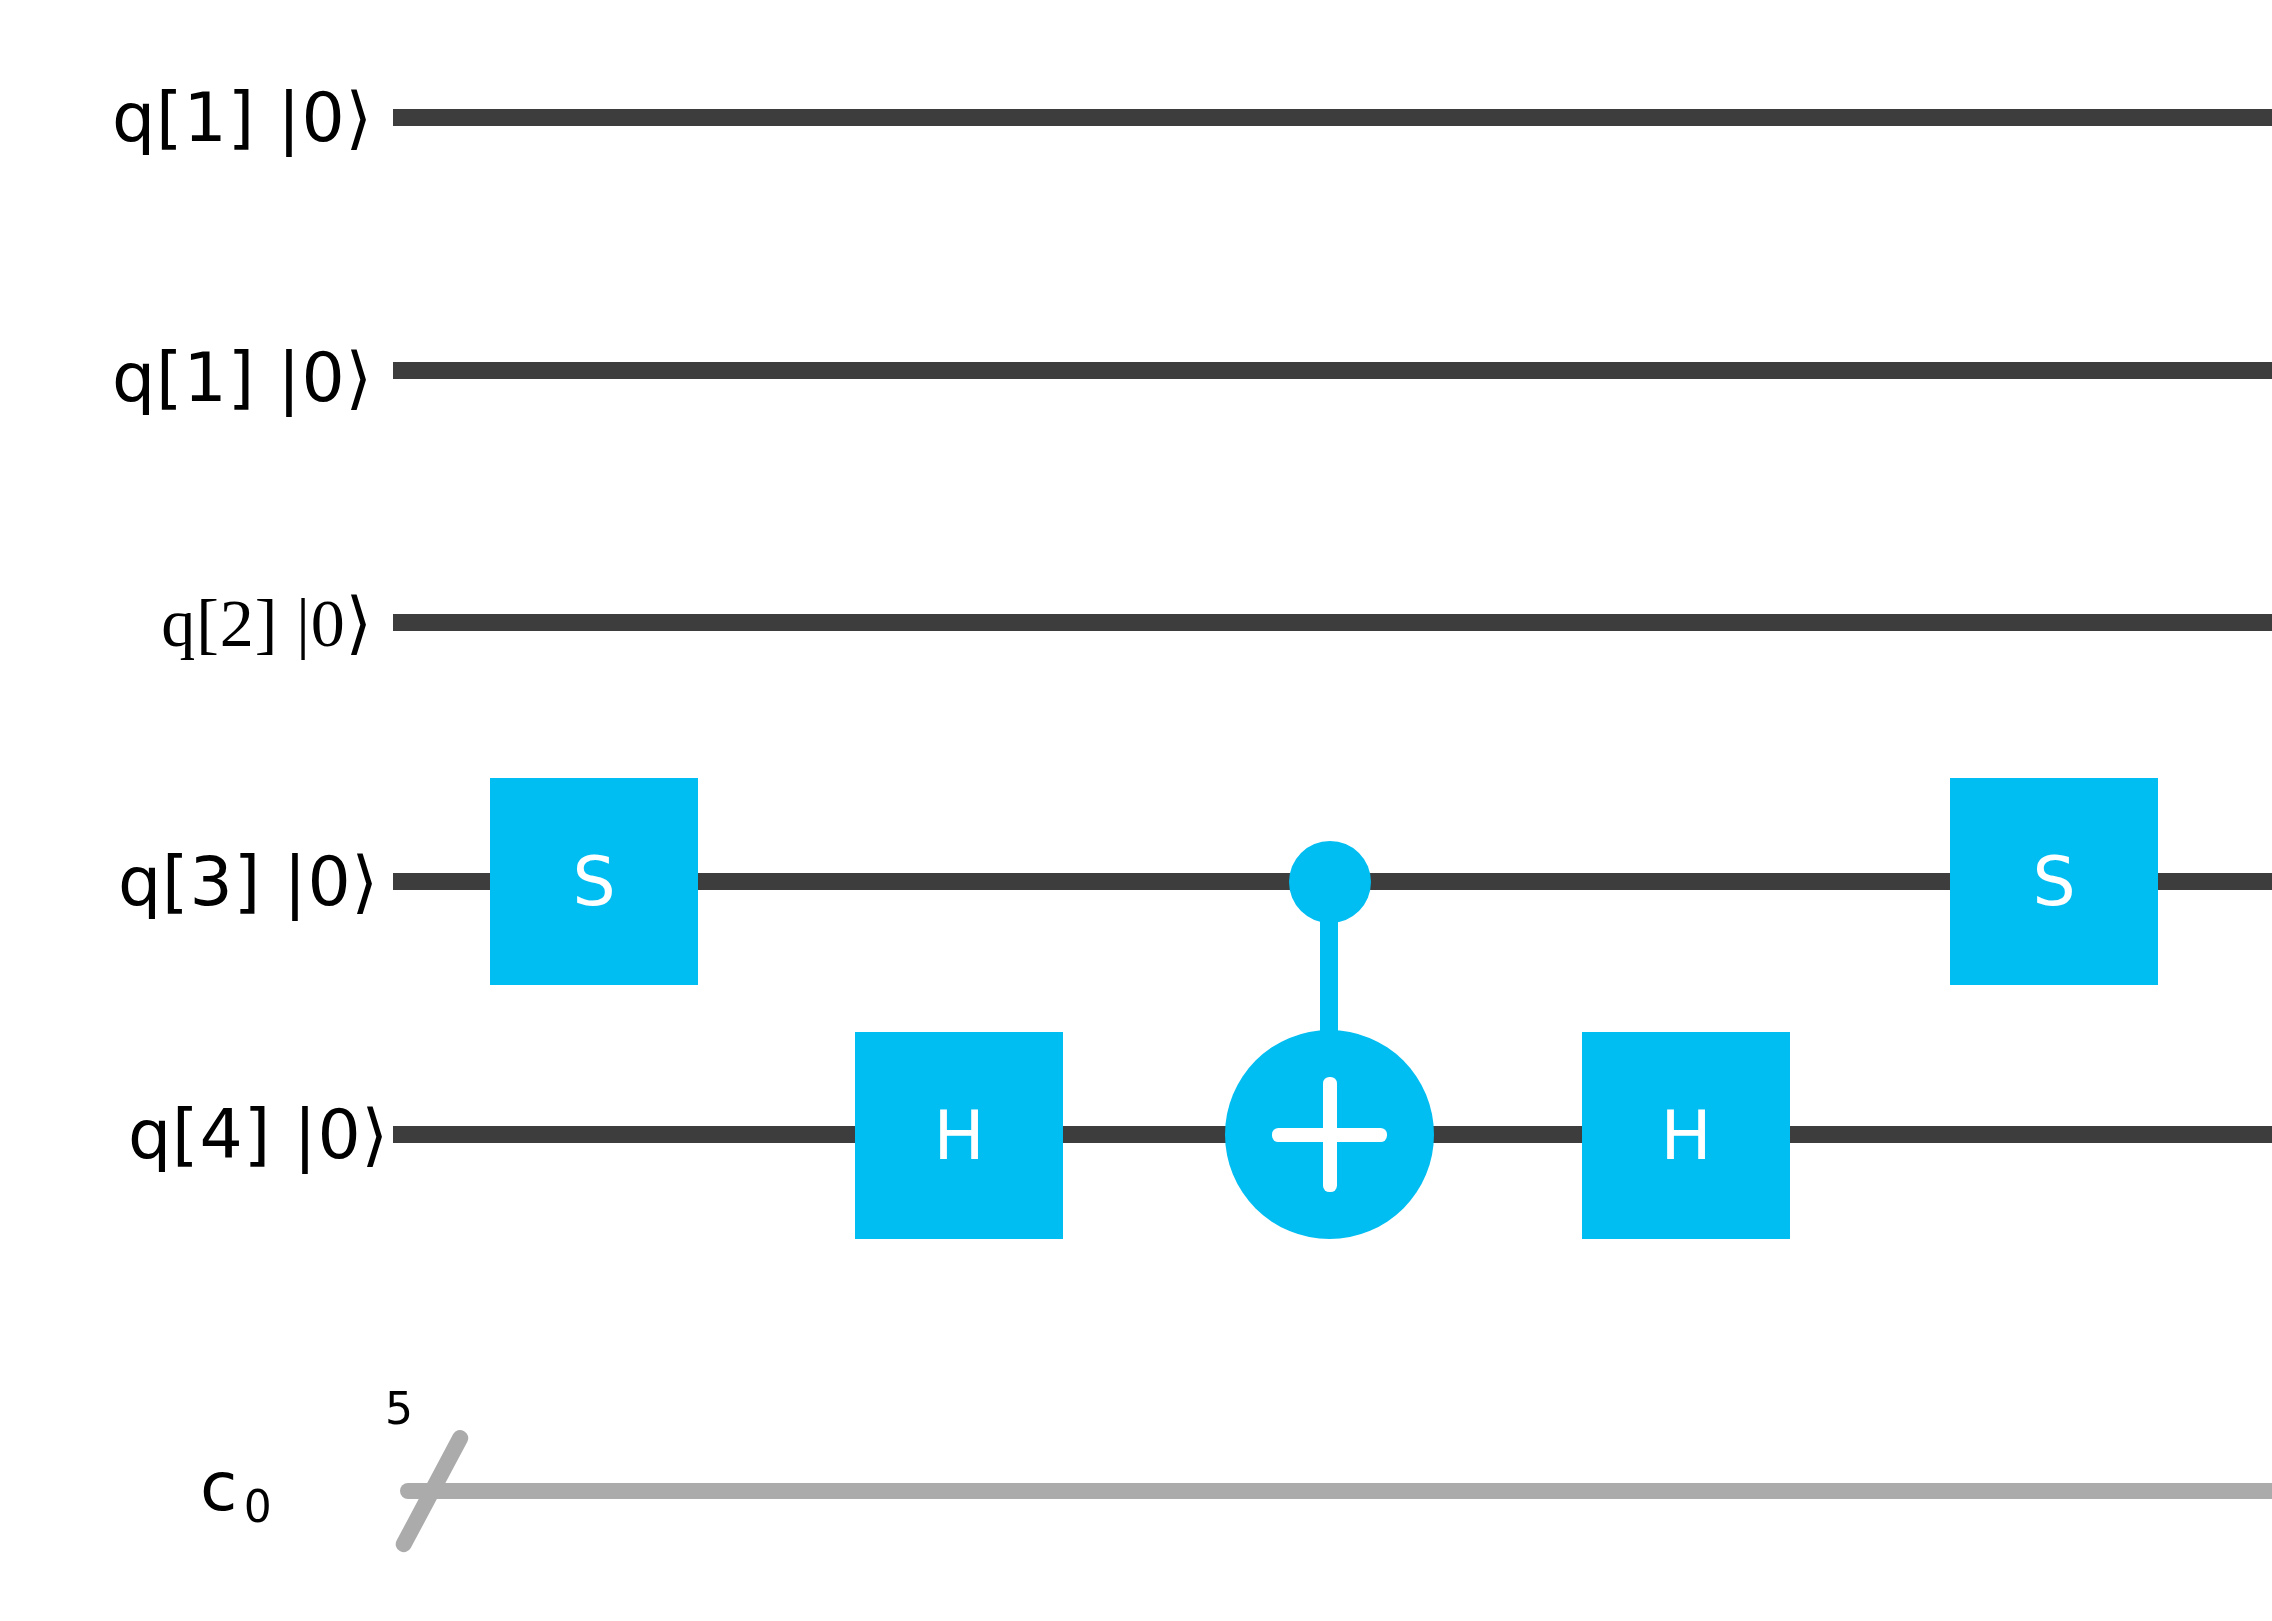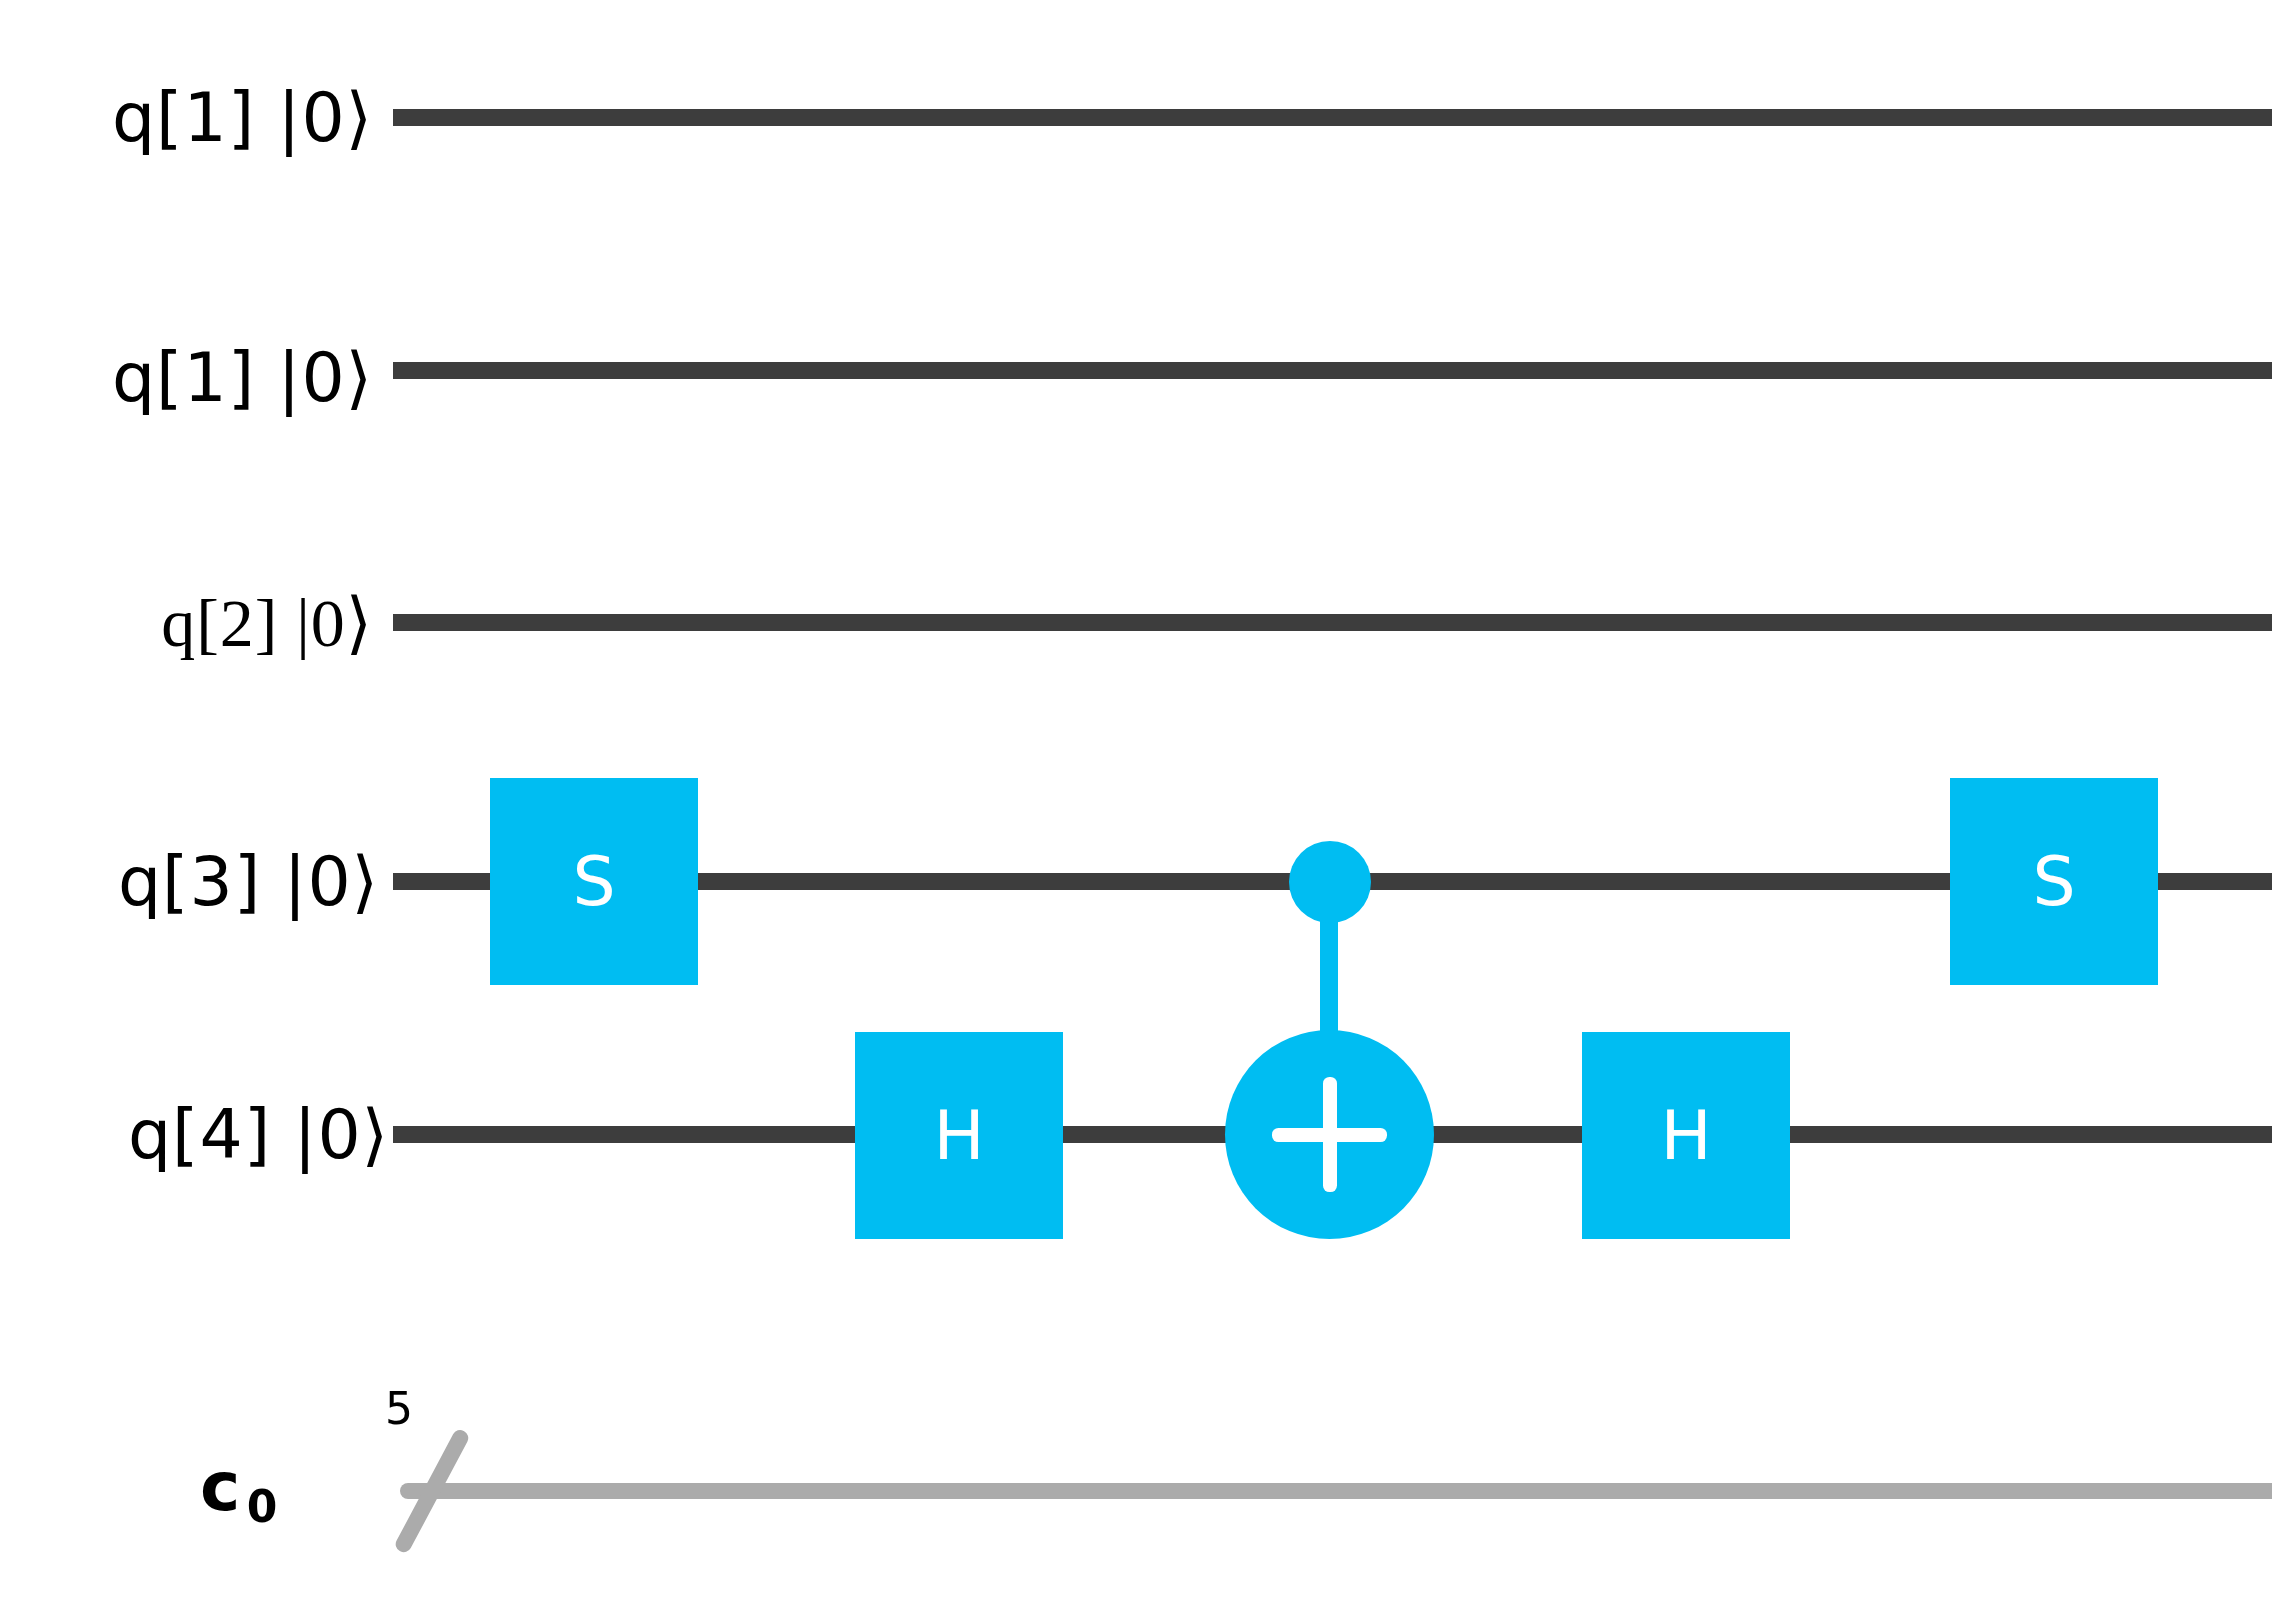--- a/index.html
+++ b/index.html
@@ -121,21 +121,21 @@
   </div>
   <div class="qlabel" style="left:0px;top:882px;width:373px;padding-left:6px;">
     <span>q[3]</span>
     <span class="ket">|0⟩</span>
   </div>
   <div class="qlabel" style="left:16px;top:1135px;width:373px;">
     <span>q[4]</span>
     <span class="ket">|0⟩</span>
   </div>
 
-  <div class="clabel" style="left:200px;top:1491px;font-weight:bold;">
+  <div class="clabel" style="left:200px;top:1491px;">
     <span class="cmain">c</span><span class="csub">0</span>
   </div>
   <div class="csup" style="left:385px;top:1387px;">5</div>
 
   <div class="gatebox gate-cyan" style="left:490px;top:778px;width:208px;height:207px;">
     <span>S</span>
   </div>
 
   <div class="gatebox gate-cyan" style="left:855px;top:1032px;width:208px;height:207px;">
     <span>H</span>

